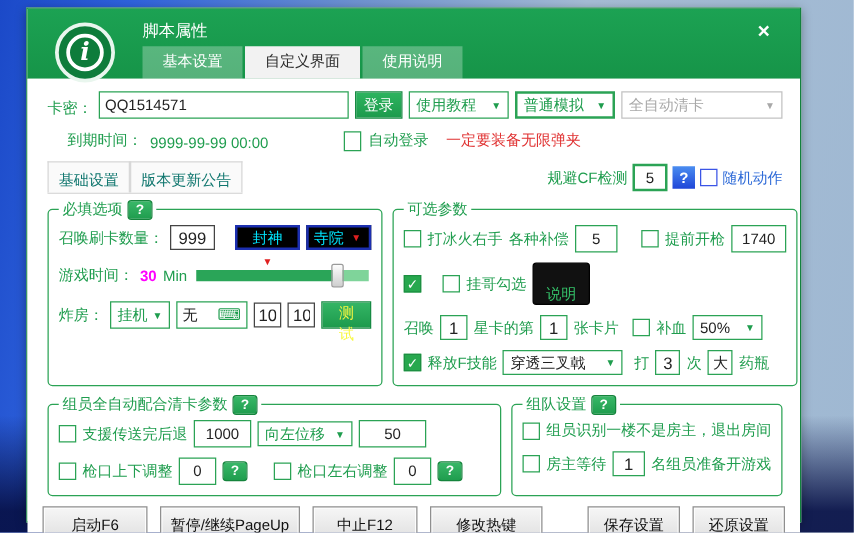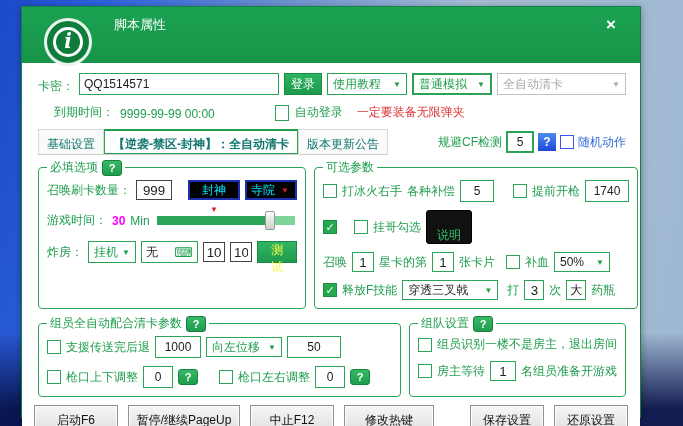--- a/index.html
+++ b/index.html
@@ -151,20 +151,25 @@
 <div class="win">
 
   <div class="titlebar">
     <div class="info-badge">
       <div class="ring">
           <span class="ii">i</span>
         </div>
     </div>
     <div class="title-text">脚本属性</div>
     <div class="close-x">×</div>
+    <div class="htabs">
+      <div class="htab">基本设置</div>
+      <div class="htab active">自定义界面</div>
+      <div class="htab">使用说明</div>
+    </div>
   </div>
 
   <div class="bodyc">
 
     <div class="row" style="gap:5px;">
       <span class="glabel">卡密：</span>
       <input class="tinput" style="width: 200px;" value="QQ1514571">
       <button class="btn-login">登录</button>
       <div class="sel" style="width:80px;">
         <span>使用教程</span>
@@ -184,21 +189,20 @@
       <span class="glabel" style="margin-left:16px;">到期时间：</span>
       <span class="val-expiry">9999-99-99 00:00</span>
       <span class="chk" style="margin-left:54px; width:16px; height:16px;"></span>
       <span class="glabel">自动登录</span>
       <span class="warn" style="margin-left:8px;">一定要装备无限弹夹</span>
     </div>
 
     <div class="itabrow">
       <div class="itabs">
         <div class="itab">基础设置</div>
-        <div class="itab active">【逆袭-禁区-封神】：全自动清卡</div>
         <div class="itab">版本更新公告</div>
       </div>
       <div class="cfwrap">
         <span class="glabel">规避CF检测</span>
         <input class="tinput num" style="width: 28px; border-width: 2px;" value="5">
         <span class="cfq">?</span>
         <span class="chk blue"></span>
         <span class="cfrandom">随机动作</span>
       </div>
     </div>

